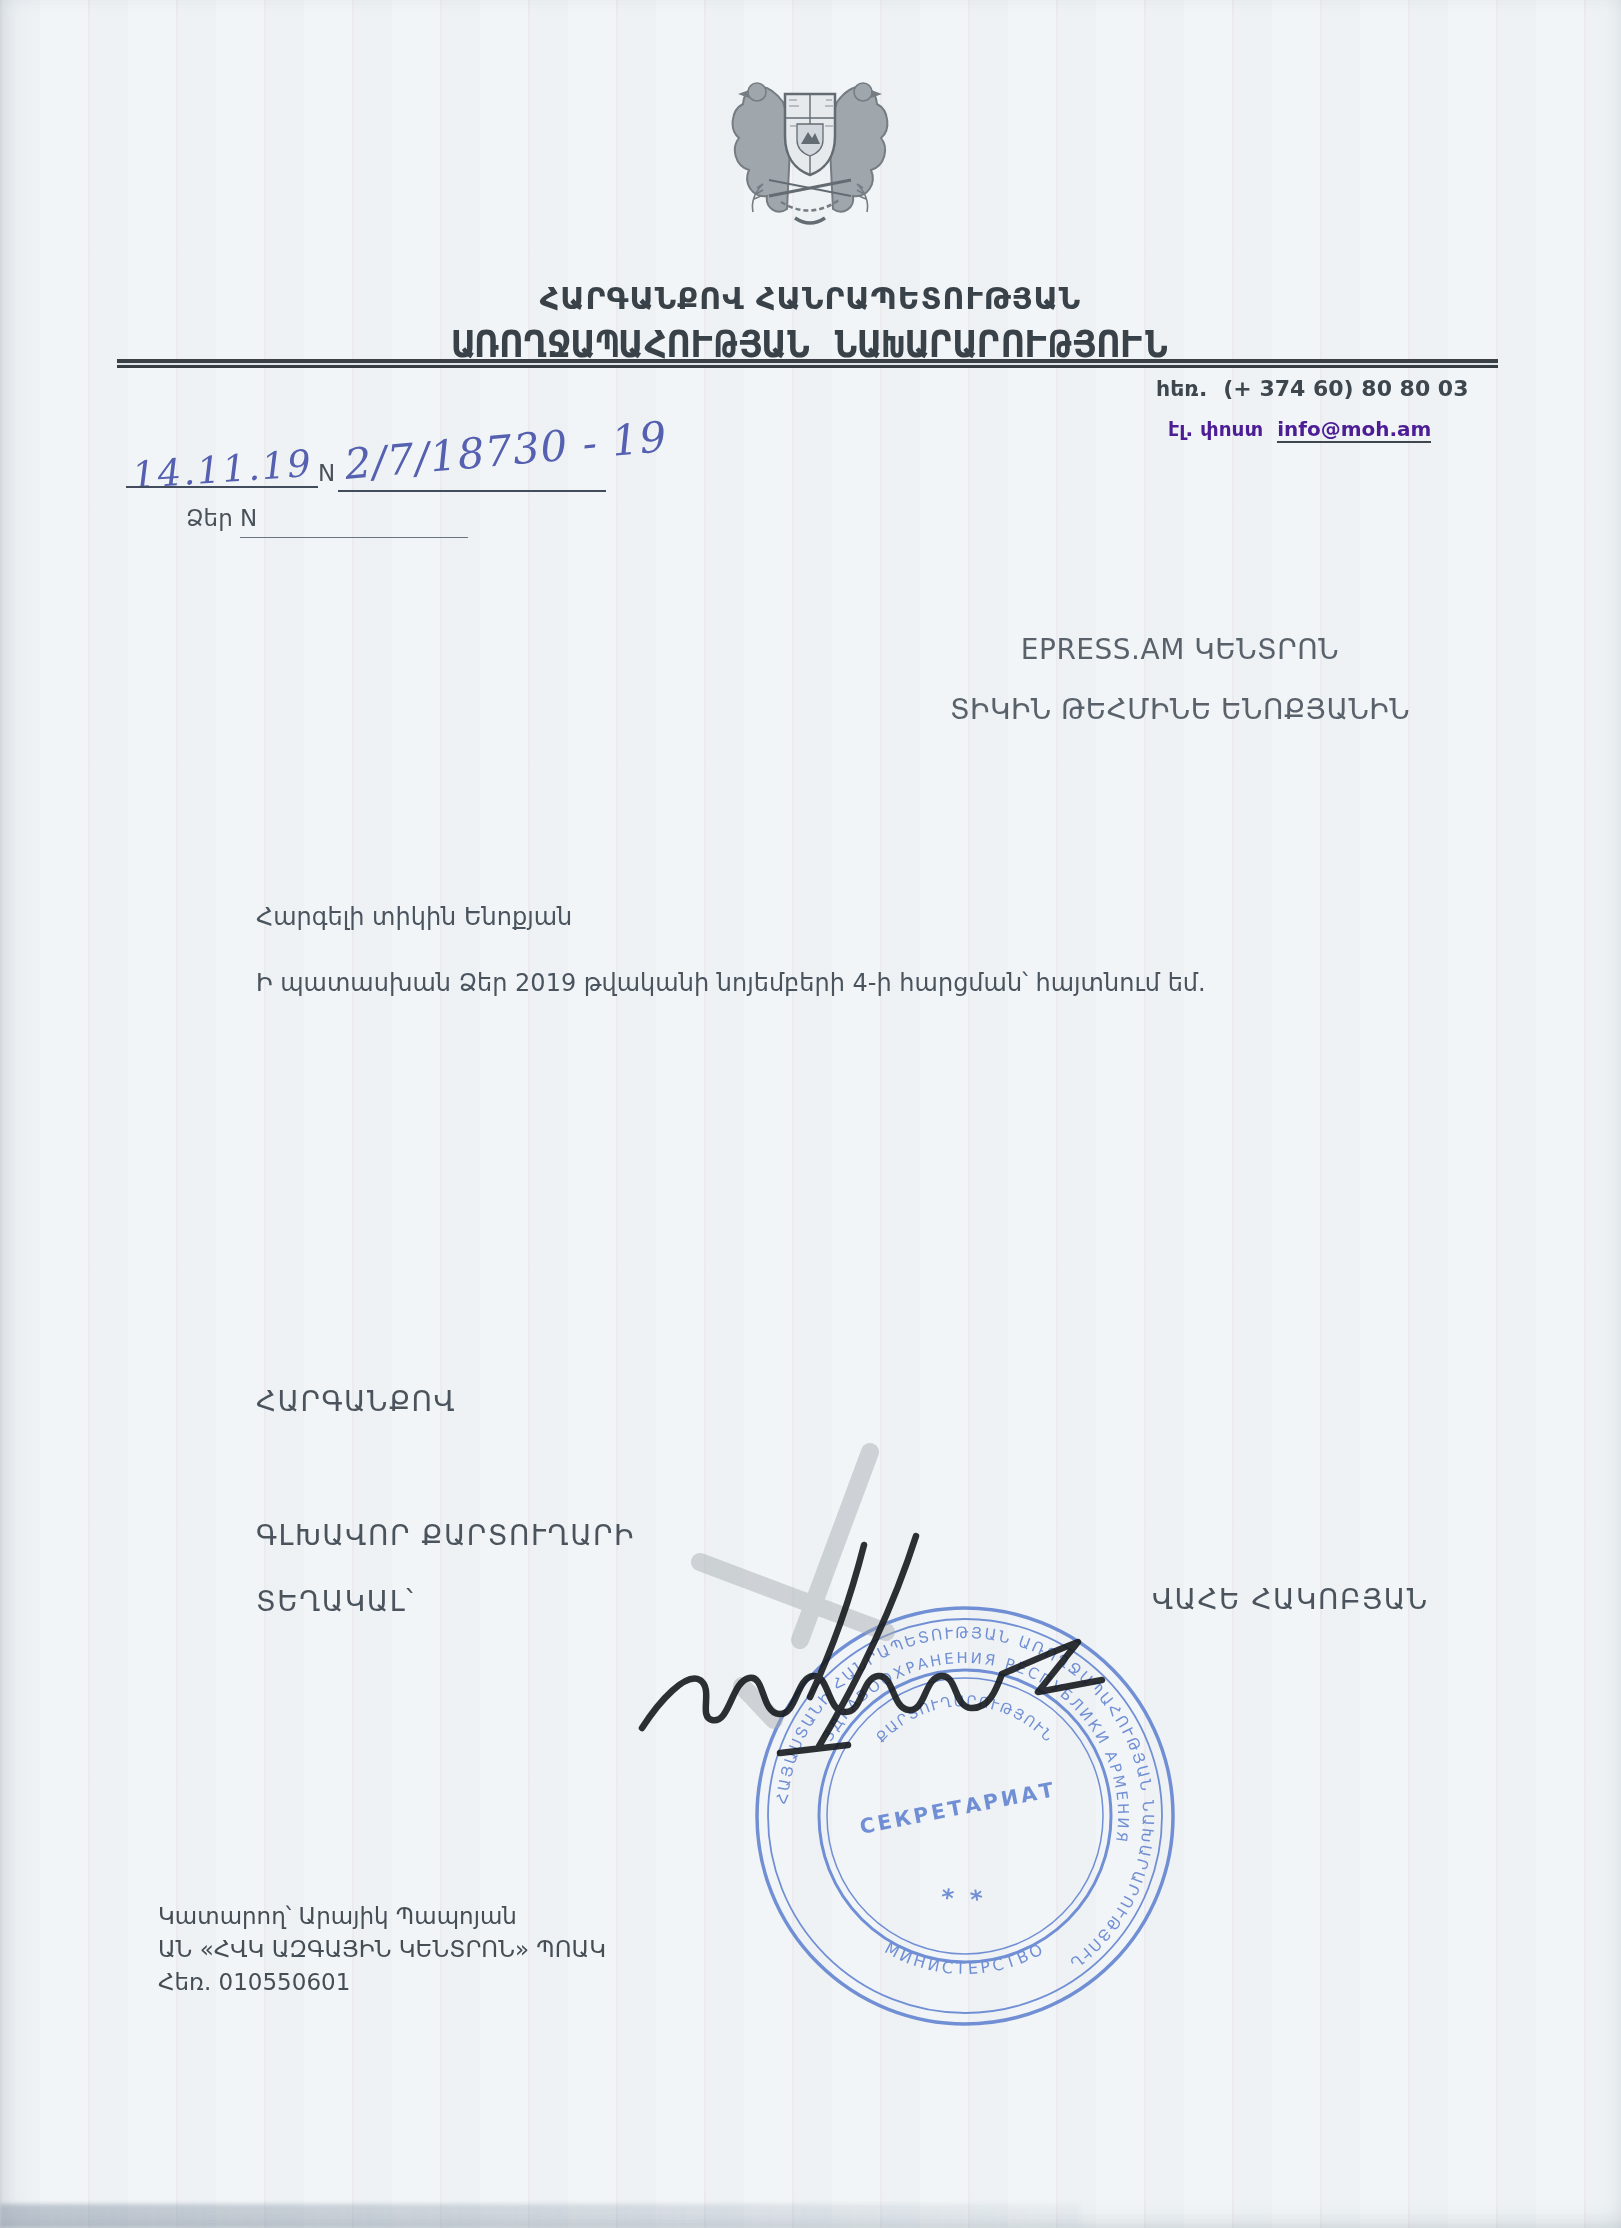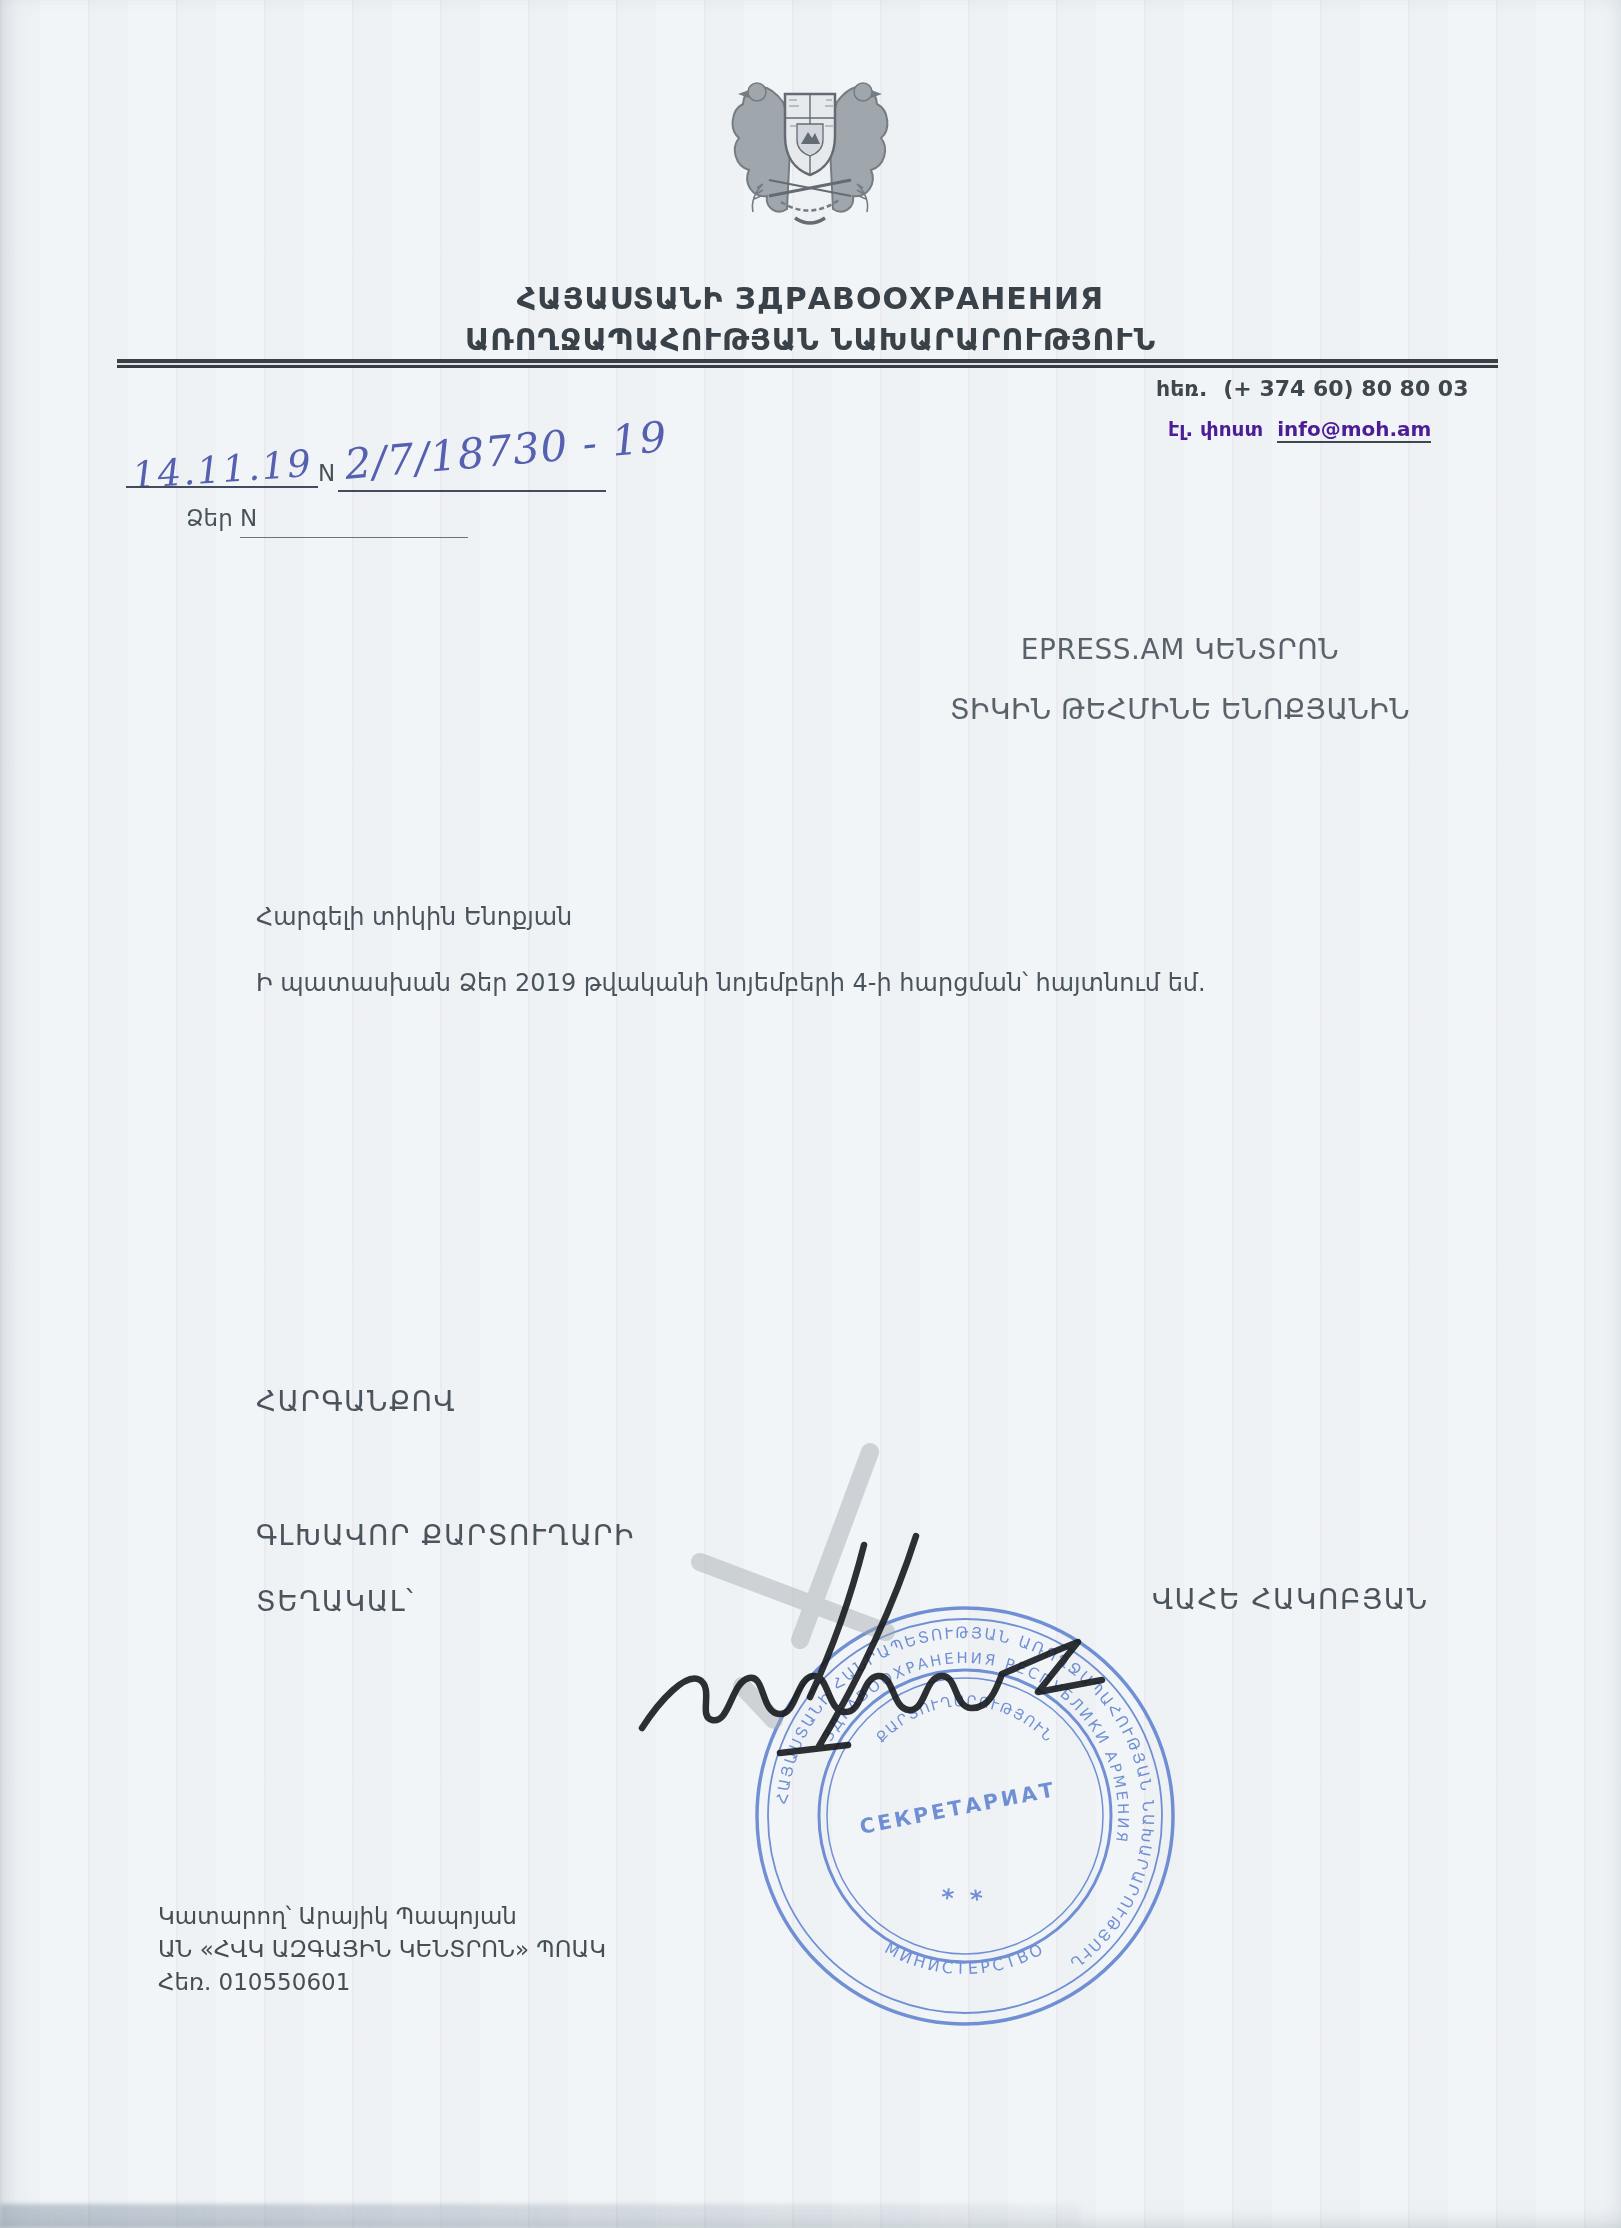--- a/index.html
+++ b/index.html
@@ -17,21 +17,21 @@
   }
   .vignette{position:absolute;inset:0;pointer-events:none;
     box-shadow: inset 16px 0 28px -16px rgba(120,132,146,.30),
                 inset -10px 0 22px -14px rgba(150,160,175,.22),
                 inset 0 -14px 26px -14px rgba(120,135,150,.30);}
   .bottom-shade{position:absolute;left:0;bottom:0;width:1080px;height:24px;pointer-events:none;
     background:linear-gradient(to right, rgba(138,152,168,.5), rgba(190,200,210,.12));filter:blur(2px);}
   .abs{position:absolute;}
   .org-line{left:0;width:100%;text-align:center;font-weight:600;color:#3a4249;letter-spacing:1px;}
   #org1{top:281px;font-size:30px;}
-  #org2{top:322px;font-size:30px;}
+  #org2{top:322px;font-size:38px;font-family:Liberation Mono, monospace;}
   #rule{left:117px;top:359px;width:1381px;height:9px;
     background:linear-gradient(to bottom,#3a4046 0 4px,#dfe4e8 4px 5.5px,#363c42 5.5px 9px);}
   #address{left:124px;top:380px;font-size:22px;font-weight:600;color:#3e464e;}
   #phone-row{left:1156px;top:376px;font-size:22px;font-weight:600;color:#3e464e;}
   #email-row{left:1168px;top:417px;font-size:20px;font-weight:600;color:#4c1d95;}
   #email-row .email{border-bottom:2.5px solid #3e464e;margin-left:14px;}
   #phone-row .val{margin-left:16px;}
   .handwriting{font-family:"DejaVu Serif", serif;font-style:italic;color:#5560b0;}
   #date-hw{left:132px;top:448px;font-size:37px;transform:rotate(-4deg);letter-spacing:2px;}
   #date-line{left:126px;top:486px;width:192px;border-bottom:2.5px solid #434c5c;}
@@ -76,21 +76,21 @@
       <path d="M84 64 l8 0 M84 70 l10 0 M121 64 l6 0 M120 70 l8 0 M85 90 l7 0 M120 90 l8 0" stroke="#7f868d" stroke-width="1"></path>
       <path d="M64 160 L146 144" stroke="#596168" stroke-width="3"></path>
       <path d="M64 144 L146 160" stroke="#596168" stroke-width="2"></path>
       <path d="M76 166 Q105 184 134 164" stroke="#6b737a" stroke-width="2.5" fill="none" stroke-dasharray="5 3"></path>
       <path d="M58 148 C50 156 46 166 48 176 M58 148 l-6 4 M58 154 l-7 4 M56 160 l-7 3" stroke="#6b737a" stroke-width="1.6" fill="none"></path>
       <path d="M152 148 C160 156 164 166 162 176 M152 148 l6 4 M152 154 l7 4 M154 160 l7 3" stroke="#6b737a" stroke-width="1.6" fill="none"></path>
       <path d="M90 182 Q105 192 120 182" stroke="#596168" stroke-width="3.5" fill="none"></path>
     </g>
   </svg>
 
-  <div class="abs org-line" id="org1">ՀԱՅԱՍՏԱՆԻ ЗДРАВООХРАНЕНИЯ</div>
+  <div class="abs org-line" id="org1">ՀԱՐԳԱՆՔՈՎ ՀԱՆՐԱՊԵՏՈՒԹՅԱՆ</div>
   <div class="abs org-line" id="org2">ԱՌՈՂՋԱՊԱՀՈՒԹՅԱՆ ՆԱԽԱՐԱՐՈՒԹՅՈՒՆ</div>
   <div class="abs" id="rule"></div>
 
   <div class="abs" id="phone-row">
     <span>հեռ.</span><span class="val">(+ 374 60) 80 80 03</span>
   </div>
   <div class="abs" id="email-row">
     <span>էլ. փոստ</span><span class="email">info@moh.am</span>
   </div>
 

